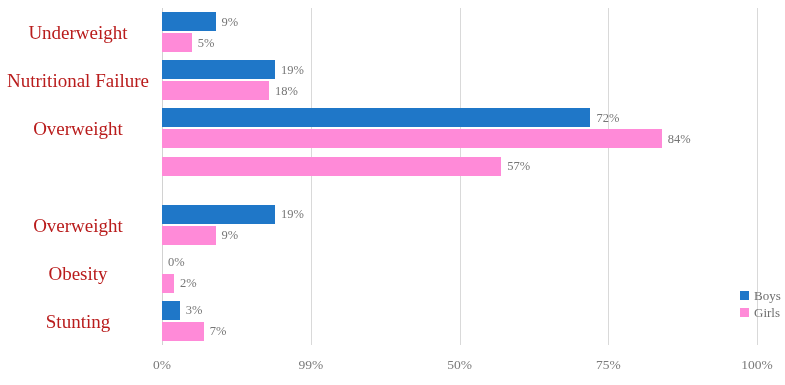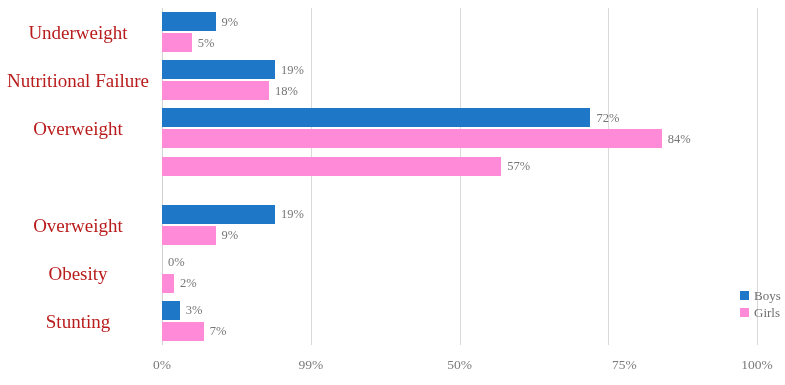--- a/index.html
+++ b/index.html
@@ -231,21 +231,21 @@
             <span class="bar-value" style="left: 47.65px;">7%</span>
           </div>
         </div>
       </div>
   </div>
 
   <div class="xaxis">
       <div class="xtick" style="left: 0px;">0%</div>
       <div class="xtick" style="left: 148.75px;">99%</div>
       <div class="xtick" style="left: 297.5px;">50%</div>
-      <div class="xtick" style="left: 446.25px; margin-left: 16px;">75%</div>
+      <div class="xtick" style="left: 446.25px;">75%</div>
       <div class="xtick" style="left: 595px;">100%</div>
     </div>
 
   <div class="legend">
       <div class="legend-item">
         <span class="legend-swatch boys"></span>
         <span class="legend-text">Boys</span>
       </div>
       <div class="legend-item">
         <span class="legend-swatch girls"></span>

